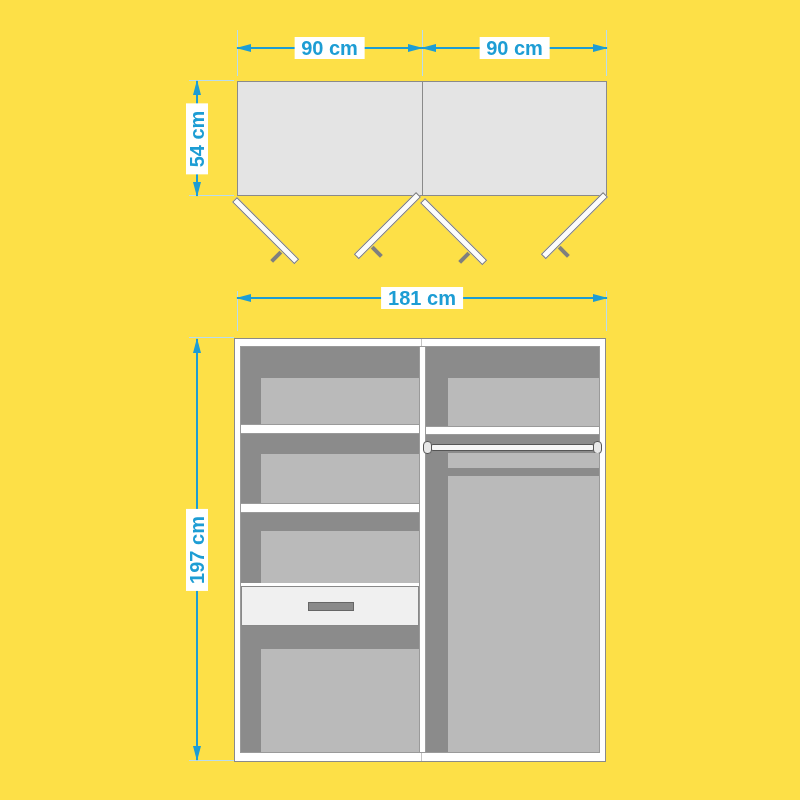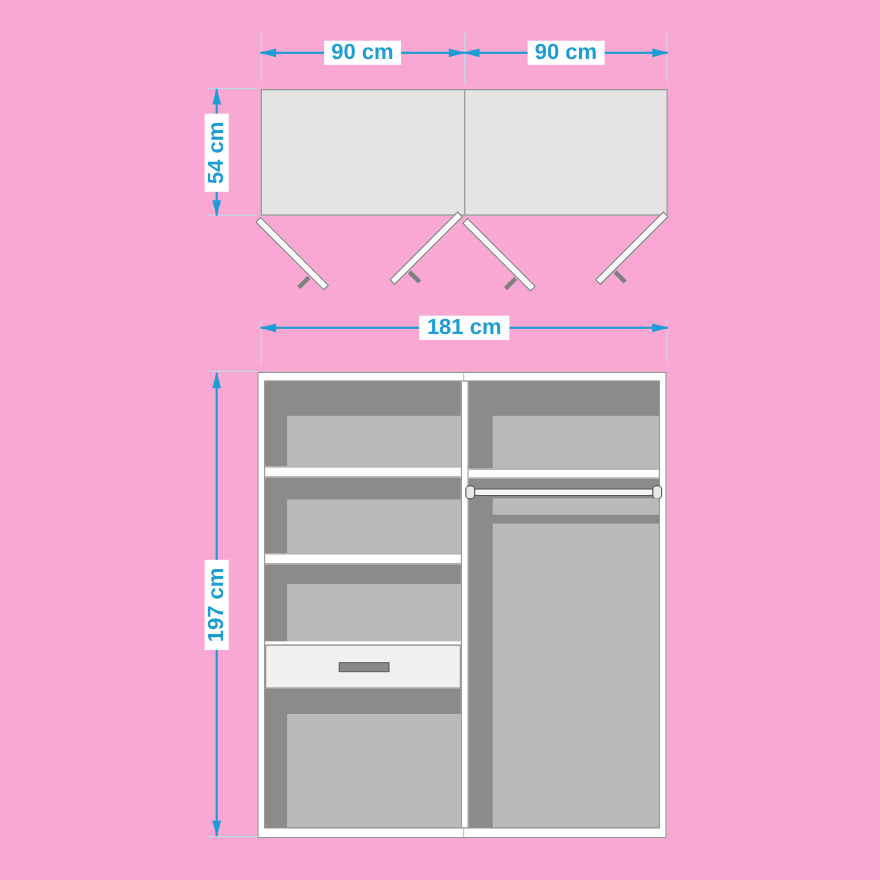--- a/index.html
+++ b/index.html
@@ -6,21 +6,21 @@
     --dimension-accent:#1d9dd4;
     --extension-line:#b9dcee;
     --interior-dark:#8b8b8b;
     --interior-light:#bababa;
     --panel-top-fill:#e4e4e4;
     --outline-gray:#8a8a8a;
     --handle-gray:#7f7f7f;
   }
   html,body{margin:0;padding:0;background:#fff;}
   .canvas{
-    position:relative;width:800px;height:800px;background:#f9a8d4;overflow:hidden;
+    position:relative;width:800px;height:800px;background:#fde047;overflow:hidden;
     font-family:"Liberation Sans",sans-serif;
   }
   .abs{position:absolute;}
   
   .ext{position:absolute;background:var(--extension-line);}
   .dimline{position:absolute;background:var(--dimension-accent);}
   .arr{position:absolute;width:0;height:0;}
   .arr.a-left {left:-1px;top:-3px;border-top:4px solid transparent;border-bottom:4px solid transparent;border-right:15px solid var(--dimension-accent);}
   .arr.a-right{right:-1px;top:-3px;border-top:4px solid transparent;border-bottom:4px solid transparent;border-left:15px solid var(--dimension-accent);}
   .arr.a-up   {top:-1px;left:-3px;border-left:4px solid transparent;border-right:4px solid transparent;border-bottom:15px solid var(--dimension-accent);}

